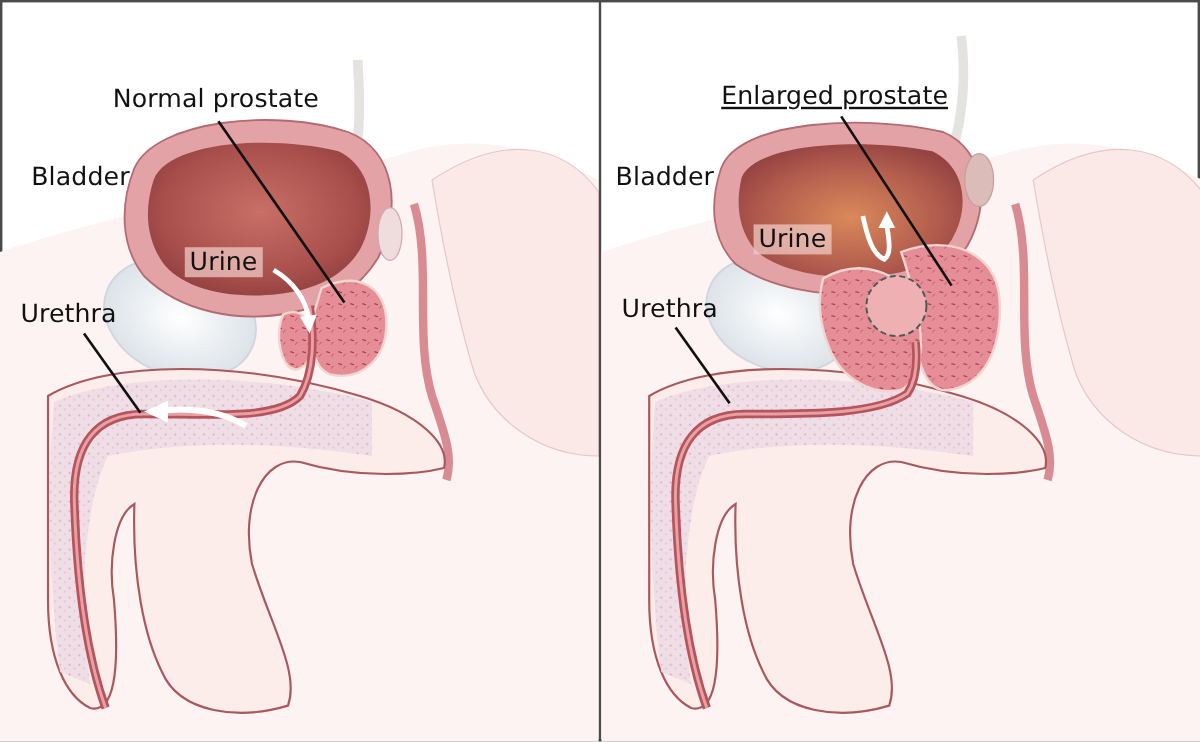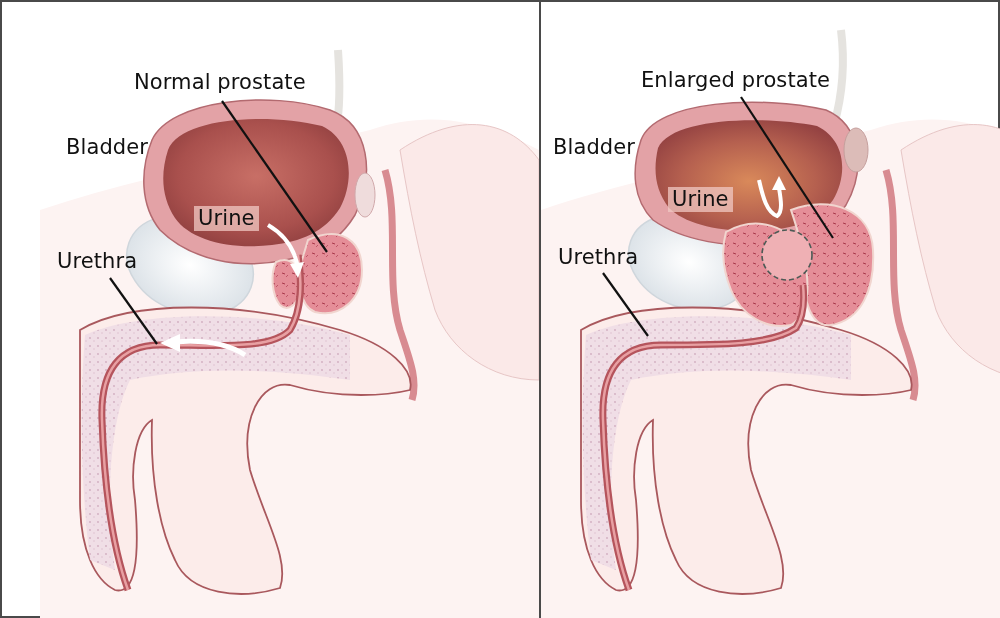--- a/index.html
+++ b/index.html
@@ -1,18 +1,18 @@
 <!DOCTYPE html>
 <html><head>
 <meta charset="utf-8">
 <style>
   html, body { margin: 0; padding: 0; background: #ffffff; }
   body { width: 1000px; height: 618px; overflow: hidden; position: relative; font-family: "DejaVu Sans", sans-serif; }
   .frame { position: absolute; left: 0; top: 0; width: 1000px; height: 618px; box-sizing: border-box; border: 2px solid #4a4a4a; }
-  .panel { position: absolute; top: 0; height: 618px; overflow: hidden; margin-left: 40px; }
+  .panel { position: absolute; top: 0; height: 618px; overflow: hidden; }
   .panel-left { left: 0; width: 499px; }
   .panel-right { left: 499px; width: 501px; border-left: 2px solid #4a4a4a; box-sizing: border-box; }
   .panel svg { position: absolute; left: 0; top: 0; }
   .label { position: absolute; font-size: 21px; color: #111; white-space: nowrap; letter-spacing: 0.1px; line-height: 1; }
   .label.tag { background: rgba(240, 200, 195, 0.75); padding: 2px 4px; }
 </style>
 </head>
 <body>
 
 <div class="frame"></div>
@@ -120,17 +120,17 @@
 
     <path d="M262 285 C264 305 262 318 255 328 C230 345 180 345 120 345 C80 345 60 370 62 420 C64 480 70 540 88 590" stroke="#b5545c" stroke-width="7" fill="none"></path>
     <path d="M262 285 C264 305 262 318 255 328 C230 345 180 345 120 345 C80 345 60 370 62 420 C64 480 70 540 88 590" stroke="#e8a0a3" stroke-width="2.5" fill="none"></path>
 
     <path d="M218 180 C222 198 226 212 236 216 C242 212 240 200 238 188" stroke="#ffffff" stroke-width="4" fill="none"></path>
     <path d="M231 190 L238 176 L245 190 Z" fill="#ffffff"></path>
 
     <line x1="200" y1="97" x2="292" y2="238" stroke="#111" stroke-width="2.2"></line>
     <line x1="62" y1="273" x2="107" y2="336" stroke="#111" stroke-width="2.2"></line>
   </svg>
-  <span class="label" style="left:100px; top:70px;">Enlarged prostate</span>
+  <span class="label" style="left:100px; top:70px;text-decoration:underline;">Enlarged prostate</span>
   <span class="label" style="left:12px; top:137px;">Bladder</span>
   <span class="label tag" style="left:127px; top:187px;">Urine</span>
   <span class="label" style="left:17px; top:247px;">Urethra</span>
 </div>
 
 </body></html>

